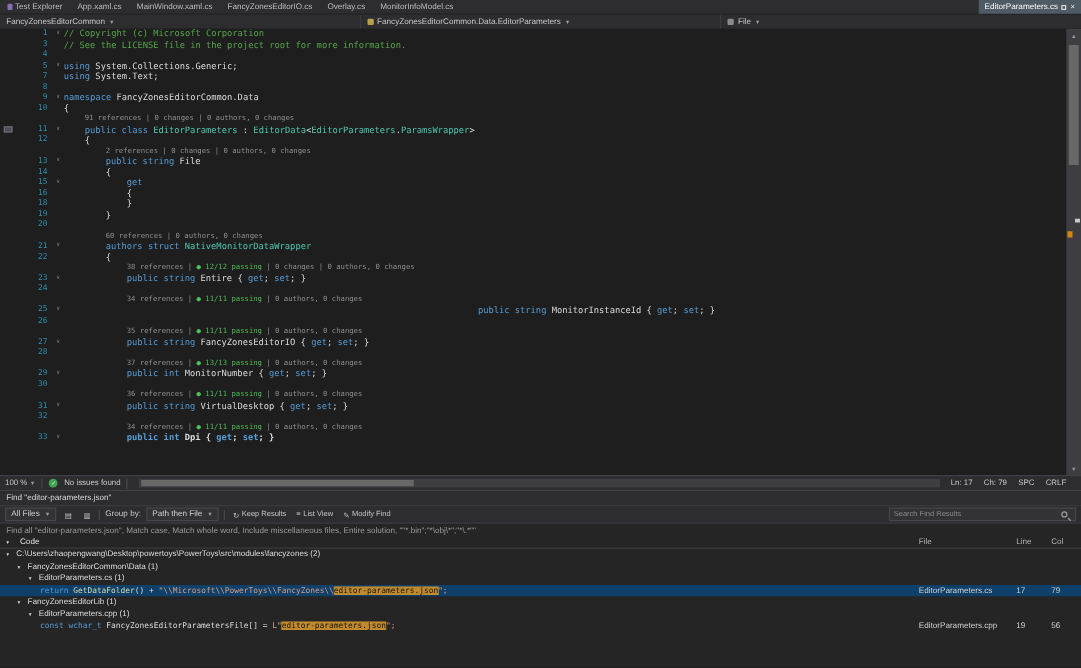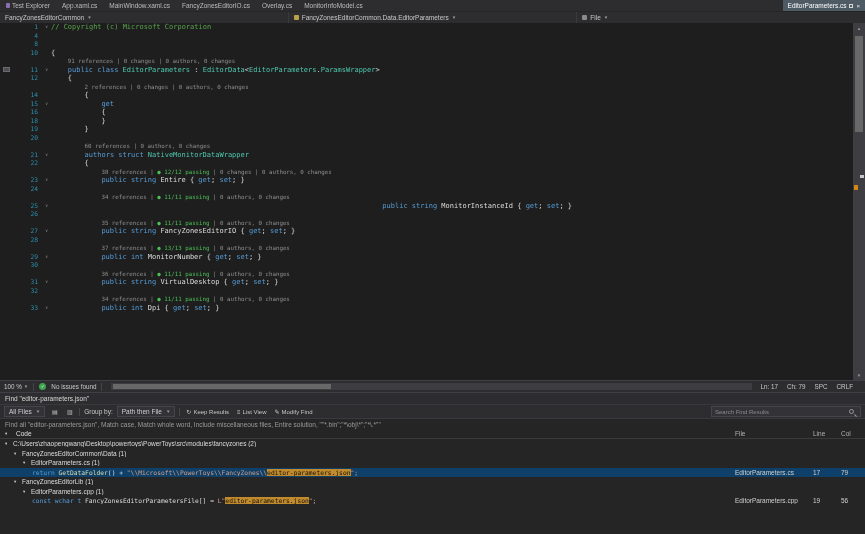--- a/index.html
+++ b/index.html
@@ -130,29 +130,53 @@
 <div class="editor">
   <div class="code-col">
       <div class="crow">
         <span class="glyph"></span>
         <span class="lnum">1</span>
         <span class="fold">∨</span>
         <span class="ccontent" style="padding-left: 0px;"><span><span class="c-com">// Copyright (c) Microsoft Corporation</span></span></span>
       </div>
       <div class="crow">
         <span class="glyph"></span>
+        <span class="lnum">3</span>
+        <span class="fold"></span>
+        <span class="ccontent" style="padding-left: 0px;"><span><span class="c-com">// See the LICENSE file in the project root for more information.</span></span></span>
+      </div>
+      <div class="crow">
+        <span class="glyph"></span>
         <span class="lnum">4</span>
         <span class="fold"></span>
         <span class="ccontent" style="padding-left: 0px;"><span></span></span>
       </div>
       <div class="crow">
         <span class="glyph"></span>
+        <span class="lnum">5</span>
+        <span class="fold">∨</span>
+        <span class="ccontent" style="padding-left: 0px;"><span><span class="c-kw">using </span><span class="c-pl">System.Collections.Generic;</span></span></span>
+      </div>
+      <div class="crow">
+        <span class="glyph"></span>
+        <span class="lnum">7</span>
+        <span class="fold"></span>
+        <span class="ccontent" style="padding-left: 0px;"><span><span class="c-kw">using </span><span class="c-pl">System.Text;</span></span></span>
+      </div>
+      <div class="crow">
+        <span class="glyph"></span>
         <span class="lnum">8</span>
         <span class="fold"></span>
         <span class="ccontent" style="padding-left: 0px;"><span></span></span>
+      </div>
+      <div class="crow">
+        <span class="glyph"></span>
+        <span class="lnum">9</span>
+        <span class="fold">∨</span>
+        <span class="ccontent" style="padding-left: 0px;"><span><span class="c-kw">namespace </span><span class="c-pl">FancyZonesEditorCommon.Data</span></span></span>
       </div>
       <div class="crow">
         <span class="glyph"></span>
         <span class="lnum">10</span>
         <span class="fold"></span>
         <span class="ccontent" style="padding-left: 0px;"><span><span class="c-pl">{</span></span></span>
       </div>
       <div class="crow lens">
         <span class="glyph"></span>
         <span class="lnum"></span>
@@ -174,20 +198,26 @@
         <span class="ccontent" style="padding-left: 16.8px;"><span><span class="c-pl">{</span></span></span>
       </div>
       <div class="crow lens">
         <span class="glyph"></span>
         <span class="lnum"></span>
         <span class="fold"></span>
         <span class="ccontent" style="padding-left: 33.6px;"><span><span class="c-lens">2 references | 0 changes | 0 authors, 0 changes</span></span></span>
       </div>
       <div class="crow">
         <span class="glyph"></span>
+        <span class="lnum">13</span>
+        <span class="fold">∨</span>
+        <span class="ccontent" style="padding-left: 33.6px;"><span><span class="c-kw">public string </span><span class="c-pl">File</span></span></span>
+      </div>
+      <div class="crow">
+        <span class="glyph"></span>
         <span class="lnum">14</span>
         <span class="fold"></span>
         <span class="ccontent" style="padding-left: 33.6px;"><span><span class="c-pl">{</span></span></span>
       </div>
       <div class="crow">
         <span class="glyph"></span>
         <span class="lnum">15</span>
         <span class="fold">∨</span>
         <span class="ccontent" style="padding-left: 50.4px;"><span><span class="c-kw">get</span></span></span>
       </div>
@@ -326,21 +356,21 @@
       <div class="crow lens">
         <span class="glyph"></span>
         <span class="lnum"></span>
         <span class="fold"></span>
         <span class="ccontent" style="padding-left: 50.4px;"><span><span class="c-lens">34 references | </span><span class="c-pass">● 11/11 passing</span><span class="c-lens"> | 0 authors, 0 changes</span></span></span>
       </div>
       <div class="crow">
         <span class="glyph"></span>
         <span class="lnum">33</span>
         <span class="fold">∨</span>
-        <span class="ccontent" style="padding-left: 50.4px;"><span><span class="c-kw">public int </span><span class="c-pl">Dpi { </span><span class="c-kw">get</span><span class="c-pl">; </span><span class="c-kw">set</span><span class="c-pl">; }</span></span></span>
+        <span class="ccontent" style="padding-left: 50.4px; font-weight: bold;"><span><span class="c-kw">public int </span><span class="c-pl">Dpi { </span><span class="c-kw">get</span><span class="c-pl">; </span><span class="c-kw">set</span><span class="c-pl">; }</span></span></span>
       </div>
     </div>
   <div class="vscroll">
     <div class="vs-arrow">▲</div>
     <div class="vs-thumb"></div>
     <div class="vs-mark"></div>
     <div class="vs-mark2"></div>
     <div class="vs-arrow bottom">▼</div>
   </div>
 </div>

